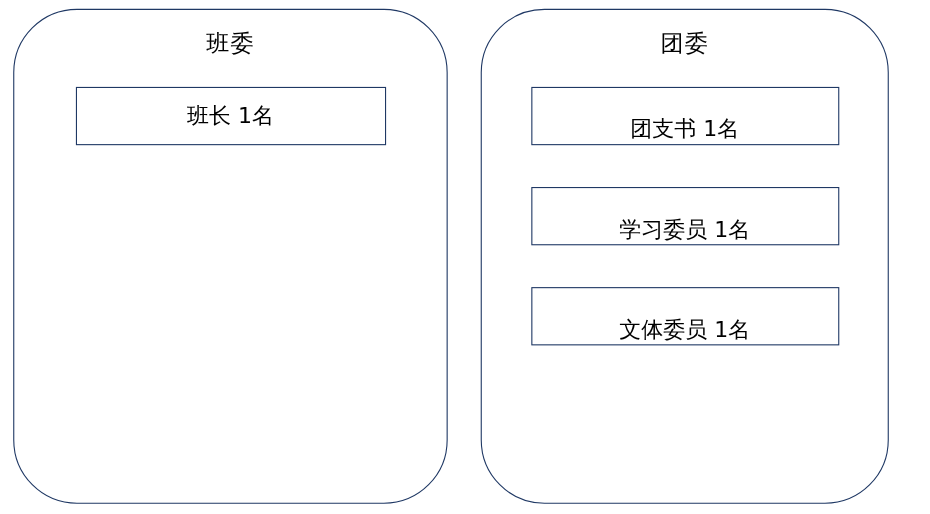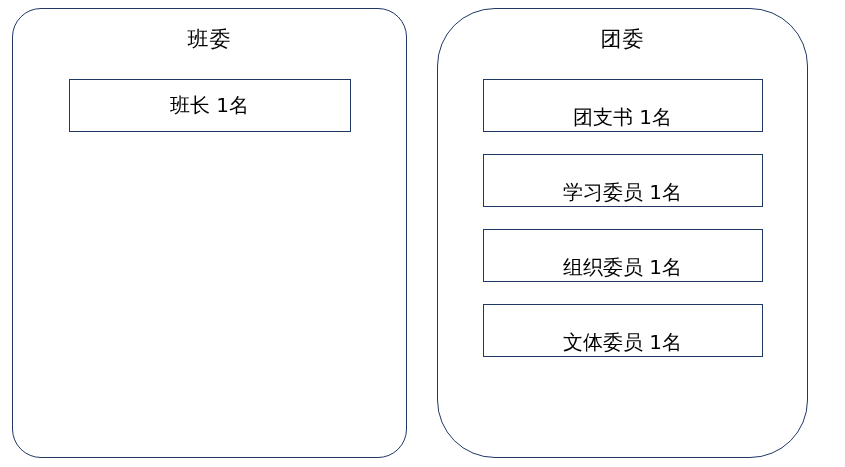--- a/index.html
+++ b/index.html
@@ -22,38 +22,37 @@
     border-radius: 58px;
     box-sizing: border-box;
     background: var(--background, #ffffff);
     display: flex;
     flex-direction: column;
     align-items: center;
   }
   .panel-left {
     left: 12px;
     width: 395px;
-    border-radius: 29px;
   }
   .panel-right {
     left: 437px;
     width: 371px;
   }
   .panel-title {
     margin-top: 16px;
     font-size: 21px;
     line-height: 28px;
     color: var(--text, #000000);
     letter-spacing: 1px;
   }
   .boxes {
     margin-top: 26px;
     display: flex;
     flex-direction: column;
-    gap: 22px;
+    gap: 38px;
     align-items: center;
   }
   .role-box {
     width: 282px;
     height: 53px;
     box-sizing: border-box;
     border: 1.5px solid var(--line, #1f3864);
     background: var(--background, #ffffff);
     display: flex;
     align-items: center;
@@ -82,19 +81,16 @@
 <div class="panel panel-right">
   <div class="panel-title">团委</div>
   <div class="boxes">
     <div class="role-box">
       <span>团支书 1名</span>
     </div>
     <div class="role-box">
       <span>学习委员 1名</span>
     </div>
     <div class="role-box">
-      <span>组织委员 1名</span>
-    </div>
-    <div class="role-box">
       <span>文体委员 1名</span>
     </div>
   </div>
 </div>
 
 </body></html>

